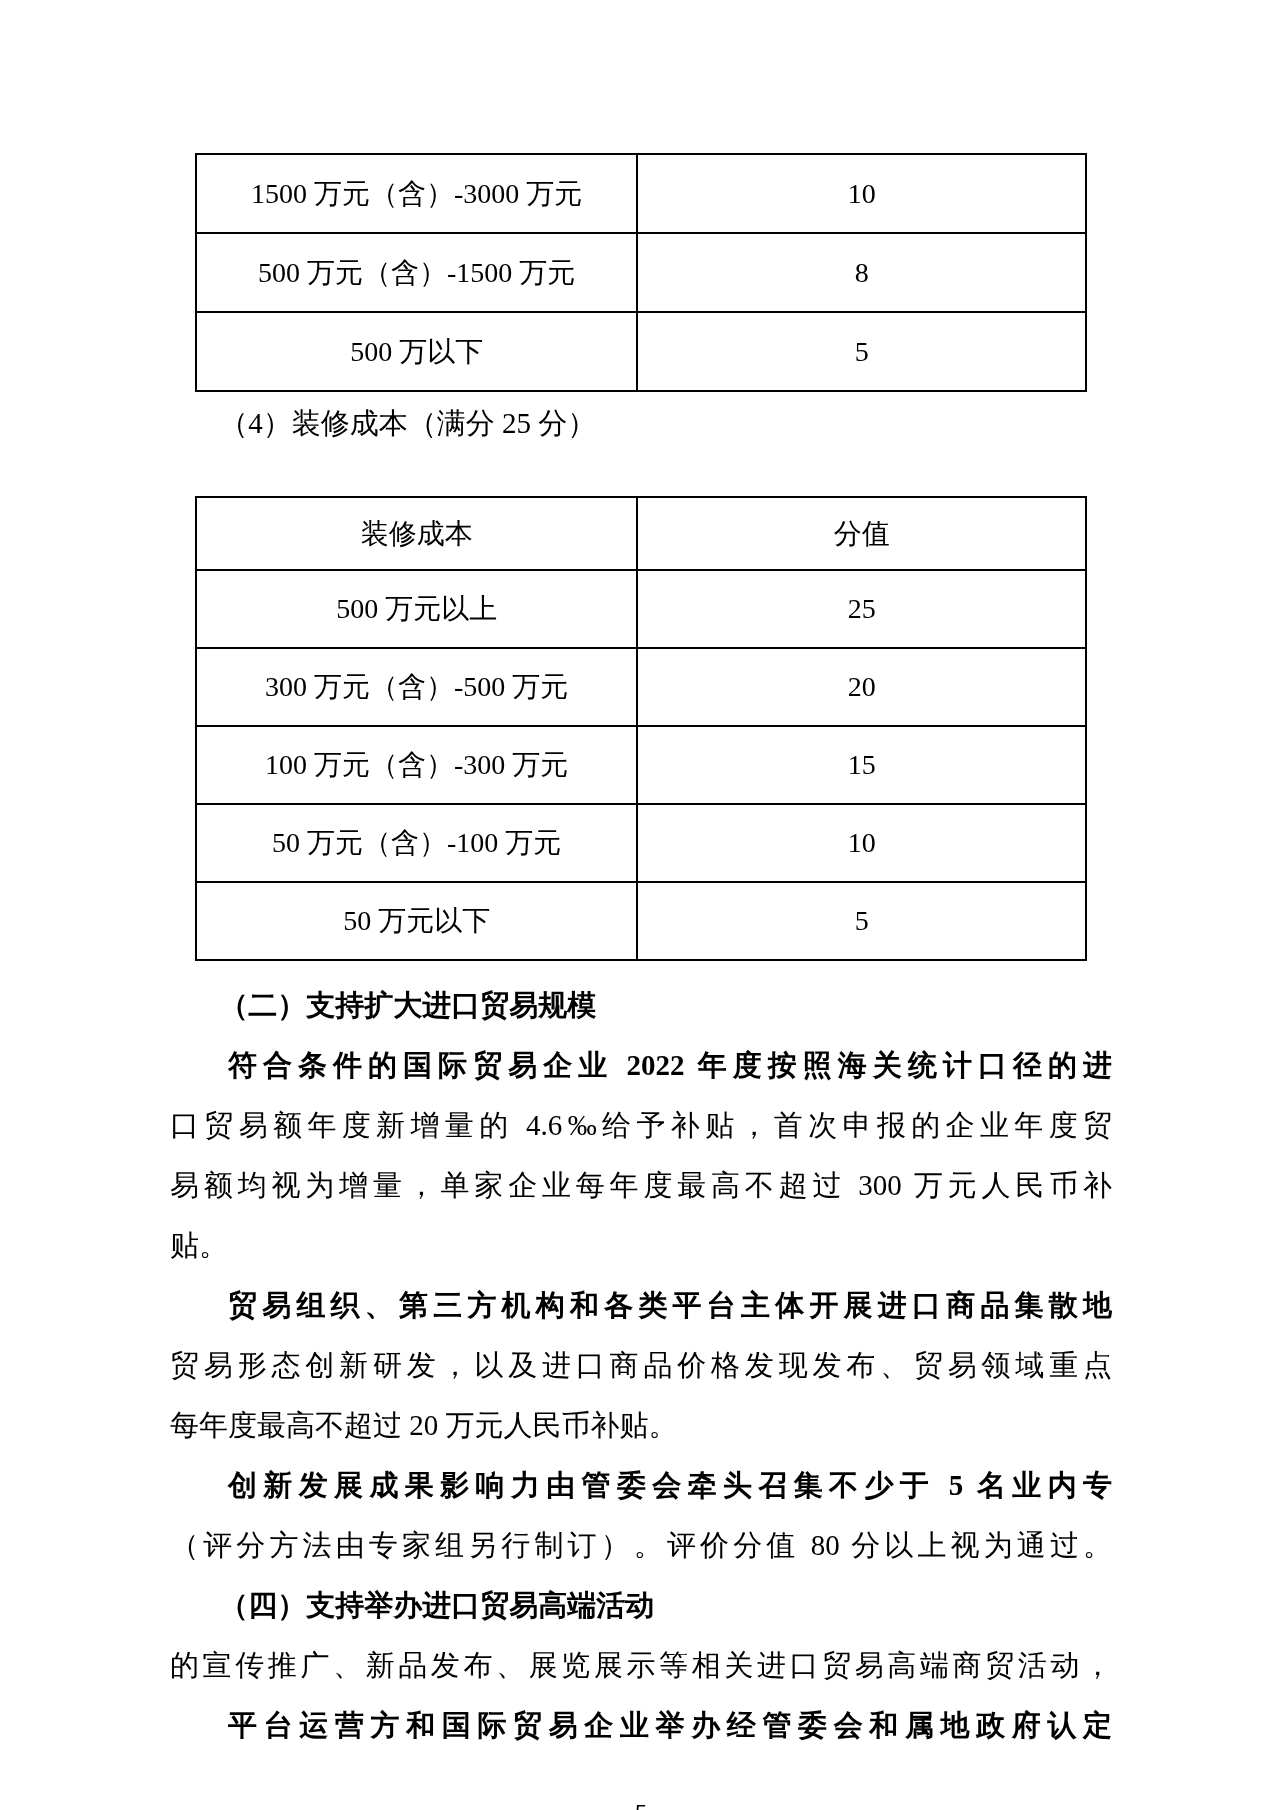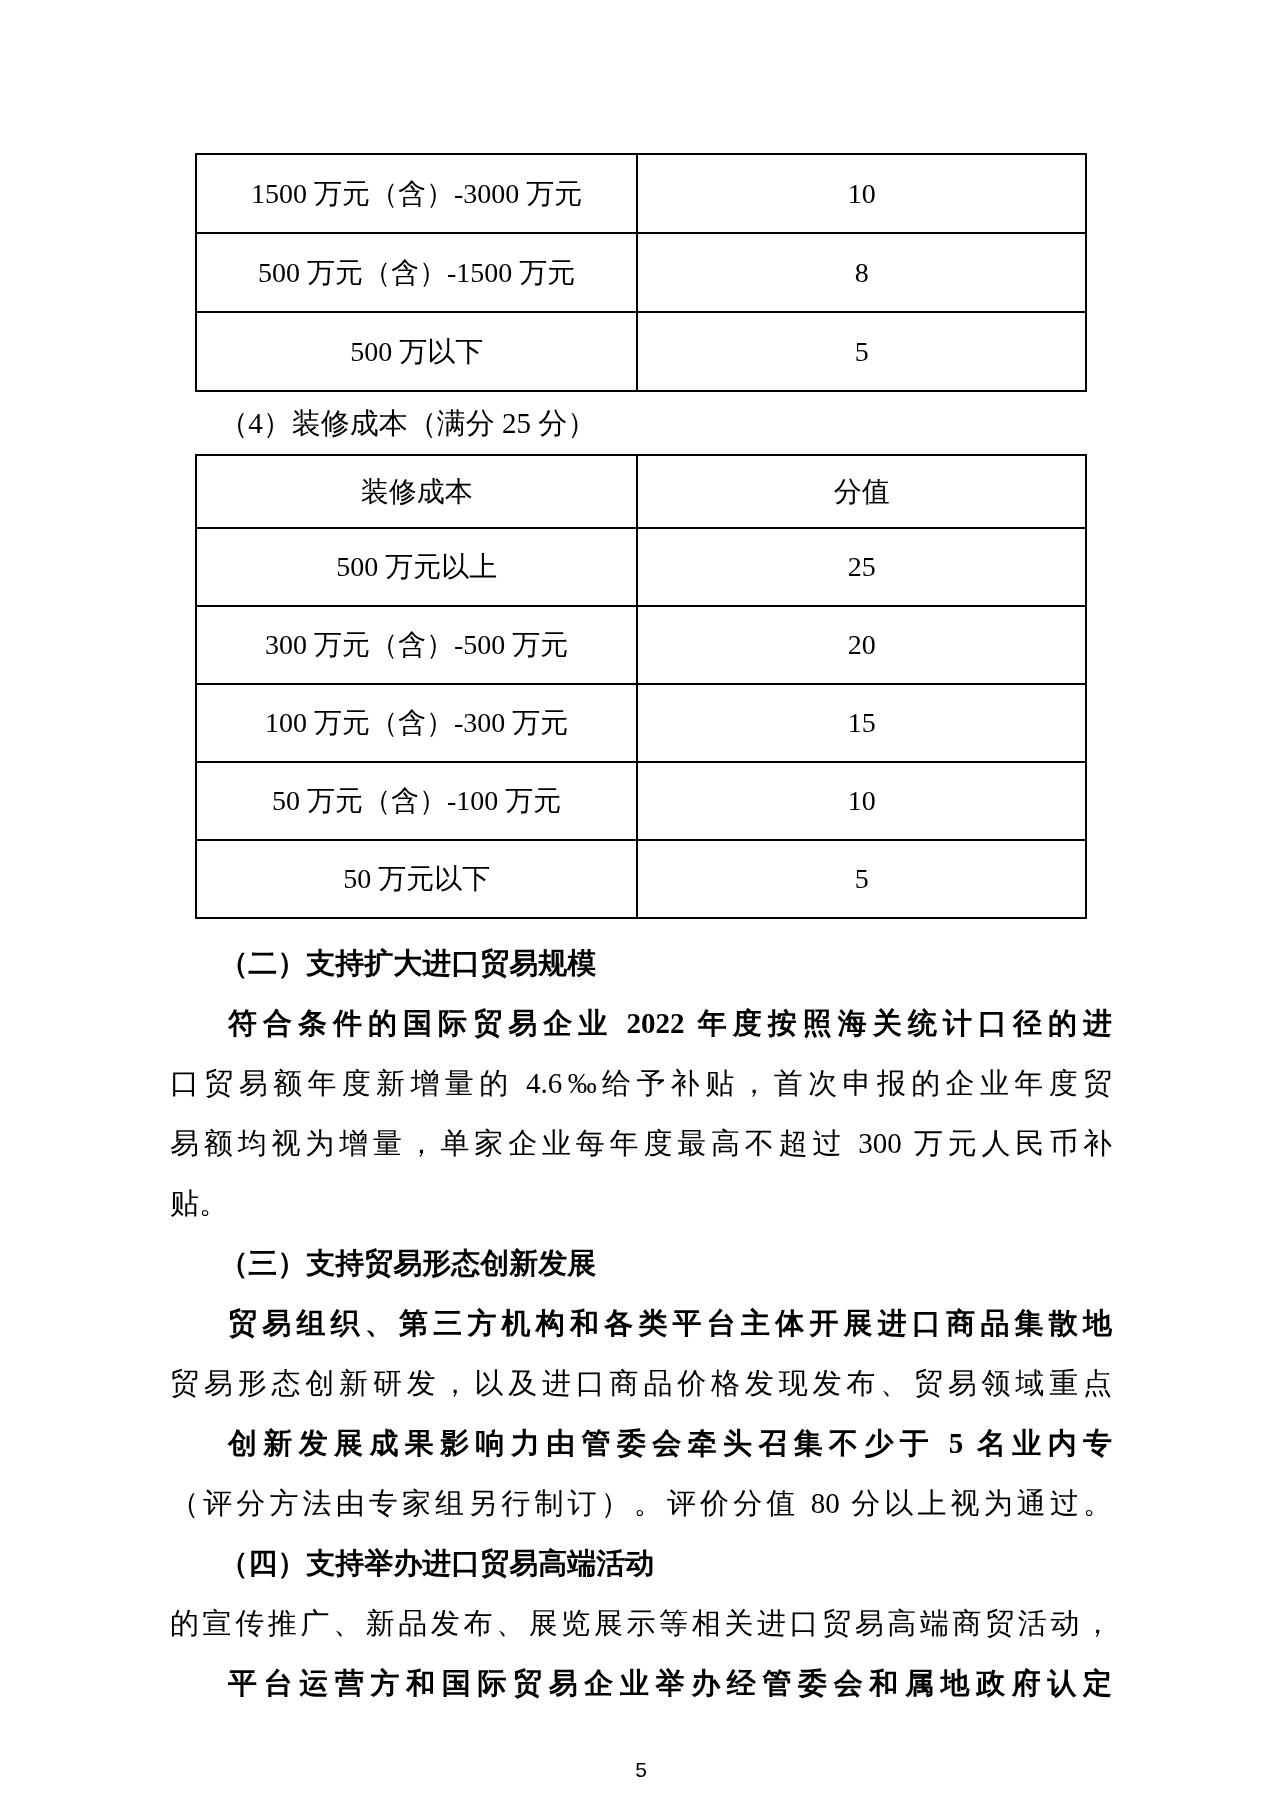--- a/index.html
+++ b/index.html
@@ -18,20 +18,21 @@
   }
   .content {
     padding: 0 168px 0 170px;
   }
   
   .tbl {
     border-collapse: collapse;
     table-layout: fixed;
     width: 892px;
     margin-left: 25px;
+    margin-top: 42px;
   }
   .tbl td, .tbl th {
     border: 2px solid #000000;
     text-align: center;
     vertical-align: middle;
     font-size: 28px;
     font-weight: normal;
     padding: 14px;
     overflow: hidden;
   }
@@ -141,23 +142,23 @@
     </table>
 
     <div class="bodytext">
 
       <div class="line h">（二）支持扩大进口贸易规模</div>
       <div class="line ind just">符合条件的国际贸易企业 2022 年度按照海关统计口径的进</div>
       <div class="line just">口贸易额年度新增量的 4.6‰给予补贴，首次申报的企业年度贸</div>
       <div class="line just">易额均视为增量，单家企业每年度最高不超过 300 万元人民币补</div>
       <div class="line">贴。</div>
 
-      <div class="line h">（三）支持贸易形态创新发展</div>
       <div class="line ind just">贸易组织、第三方机构和各类平台主体开展进口商品集散地</div>
       <div class="line just">贸易形态创新研发，以及进口商品价格发现发布、贸易领域重点</div>
+      <div class="line">每年度最高不超过 20 万元人民币补贴。</div>
       <div class="line ind just">创新发展成果影响力由管委会牵头召集不少于 5 名业内专</div>
       <div class="line just">（评分方法由专家组另行制订）。评价分值 80 分以上视为通过。</div>
 
       <div class="line h">（四）支持举办进口贸易高端活动</div>
       <div class="line just">的宣传推广、新品发布、展览展示等相关进口贸易高端商贸活动，</div>
       <div class="line ind just">平台运营方和国际贸易企业举办经管委会和属地政府认定</div>
 
     </div>
 
     <div class="pagenum">5</div>

